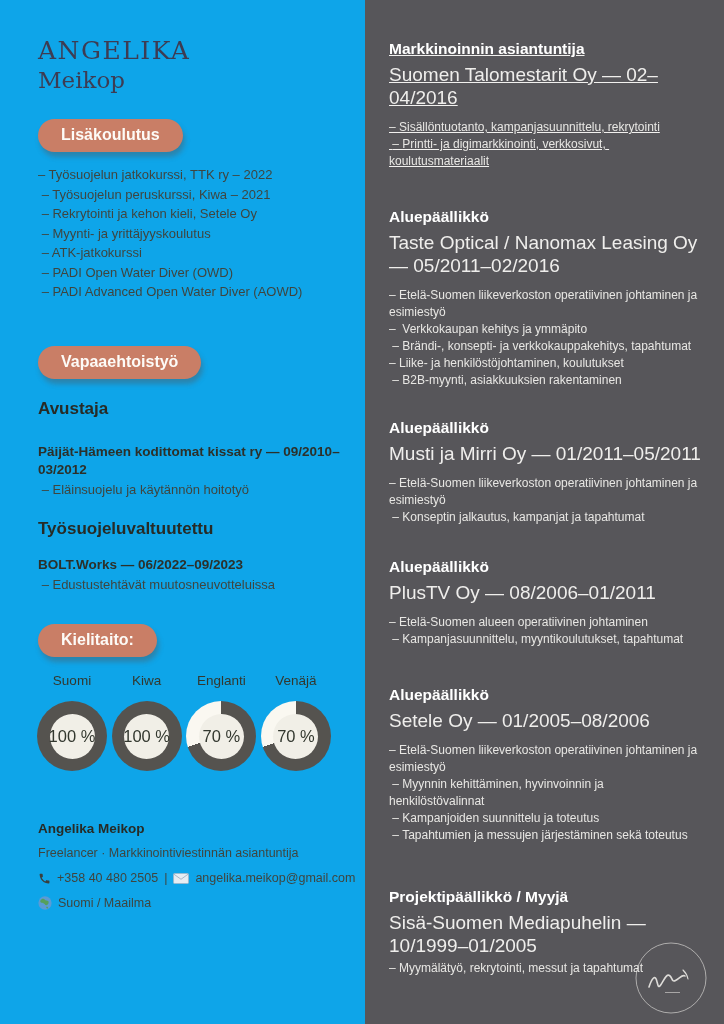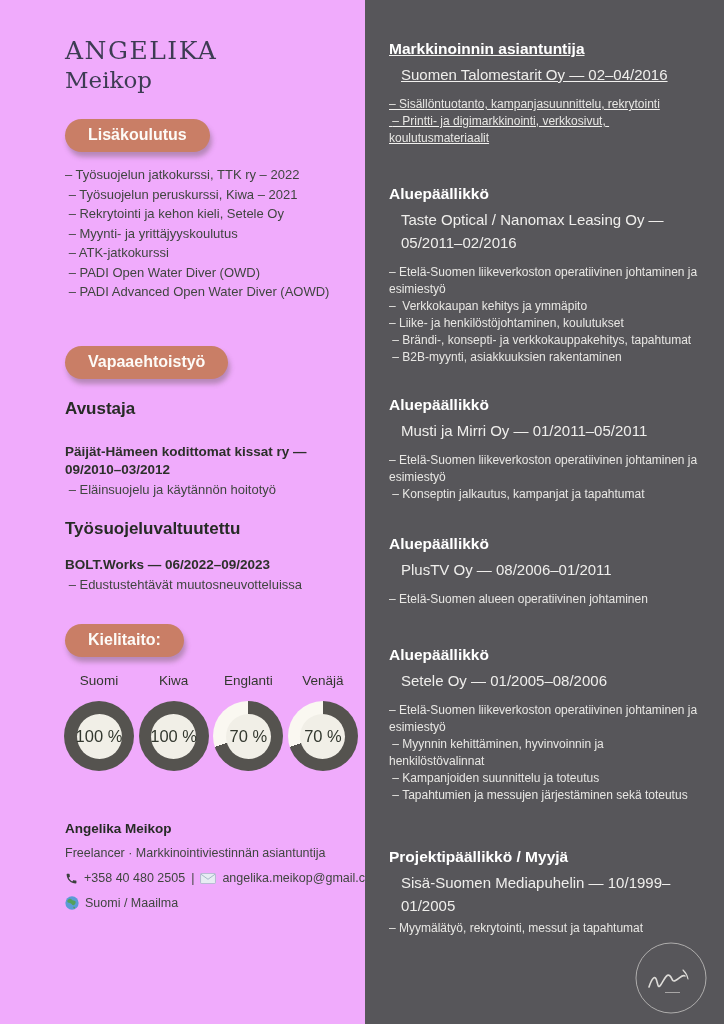--- a/index.html
+++ b/index.html
@@ -4,22 +4,22 @@
 <title>CV</title>
 <style>
   * { margin:0; padding:0; box-sizing:border-box; }
   html,body { width:724px; }
   body { font-family:"Liberation Sans","DejaVu Sans",sans-serif; }
 
   .page { position:relative; width:724px; height:1024px; display:flex; overflow:hidden; }
 
   
   .col-left {
-    width:365px; height:100%; background:#f0abfc;
-    padding:36px 25px 0 65px; color:#3f453f;
+    width:365px; height:100%; background:#0ea5e9;
+    padding:36px 25px 0 38px; color:#3f453f;
   }
   .name-first {
     font-family:"DejaVu Serif","Liberation Serif",serif;
     font-size:25px; letter-spacing:1.5px; color:#3d3c53; font-weight:400;
   }
   .name-last {
     font-family:"DejaVu Serif","Liberation Serif",serif;
     font-size:23px; color:#3d3c53; margin-top:2px;
   }
   .badge {
@@ -59,21 +59,21 @@
   .contact-title { font-size:12.5px; margin-top:10px; white-space:nowrap; }
   .contact-line { display:flex; align-items:center; gap:6px; margin-top:11px; font-size:12.5px; white-space:nowrap; }
   .icon { display:inline-flex; align-items:center; }
 
   
   .col-right {
     width:359px; height:100%; background:#57565a;
     padding:38px 22px 0 24px; color:#f2f1ef; position:relative;
   }
   .job-role { font-size:15.5px; font-weight:bold; color:#ffffff; line-height:21px; }
-  .job-company { font-size:15px; color:#efeeec; margin-top:4px; line-height:23px;margin-left:12px; }
+  .job-company { font-size:19px; color:#efeeec; margin-top:4px; line-height:23px; }
   .job-bullets { margin-top:10px; }
   .bullet { font-size:12px; line-height:17px; color:#e8e7e4; white-space:pre-wrap; }
   .job-0 { margin-bottom:36px;text-decoration:underline; }
   .job-1 { margin-bottom:28px; }
   .job-2 { margin-bottom:30px; }
   .job-3 { margin-bottom:36px; }
   .job-4 { margin-bottom:42px; }
   .job-5 .job-bullets { margin-top:3px; }
 
   .sig-logo { position:absolute; right:15px; bottom:4px; opacity:.85; }
@@ -190,40 +190,41 @@
           <div class="bullet"> – Printti- ja digimarkkinointi, verkkosivut, koulutusmateriaalit</div>
         </div>
     </section>
 
     <section class="job job-1">
       <div class="job-role">Aluepäällikkö</div>
       <div class="job-company">Taste Optical / Nanomax Leasing Oy — 05/2011–02/2016</div>
       <div class="job-bullets">
           <div class="bullet">– Etelä-Suomen liikeverkoston operatiivinen johtaminen ja esimiestyö</div>
           <div class="bullet">–  Verkkokaupan kehitys ja ymmäpito</div>
+          <div class="bullet"> – Brändi-, konsepti- ja verkkokauppakehitys, tapahtumat</div>
           <div class="bullet">– Liike- ja henkilöstöjohtaminen, koulutukset</div>
-          <div class="bullet"> – Brändi-, konsepti- ja verkkokauppakehitys, tapahtumat</div>
           <div class="bullet"> – B2B-myynti, asiakkuuksien rakentaminen</div>
         </div>
     </section>
 
     <section class="job job-2">
       <div class="job-role">Aluepäällikkö</div>
       <div class="job-company">Musti ja Mirri Oy — 01/2011–05/2011</div>
       <div class="job-bullets">
           <div class="bullet">– Etelä-Suomen liikeverkoston operatiivinen johtaminen ja esimiestyö</div>
           <div class="bullet"> – Konseptin jalkautus, kampanjat ja tapahtumat</div>
         </div>
     </section>
 
     <section class="job job-3">
       <div class="job-role">Aluepäällikkö</div>
       <div class="job-company">PlusTV Oy — 08/2006–01/2011</div>
       <div class="job-bullets">
           <div class="bullet">– Etelä-Suomen alueen operatiivinen johtaminen</div>
+          <div class="bullet"> – Kampanjasuunnittelu, myyntikoulutukset, tapahtumat</div>
         </div>
     </section>
 
     <section class="job job-4">
       <div class="job-role">Aluepäällikkö</div>
       <div class="job-company">Setele Oy — 01/2005–08/2006</div>
       <div class="job-bullets">
           <div class="bullet">– Etelä-Suomen liikeverkoston operatiivinen johtaminen ja esimiestyö</div>
           <div class="bullet"> – Myynnin kehittäminen, hyvinvoinnin ja henkilöstövalinnat</div>
           <div class="bullet"> – Kampanjoiden suunnittelu ja toteutus</div>

